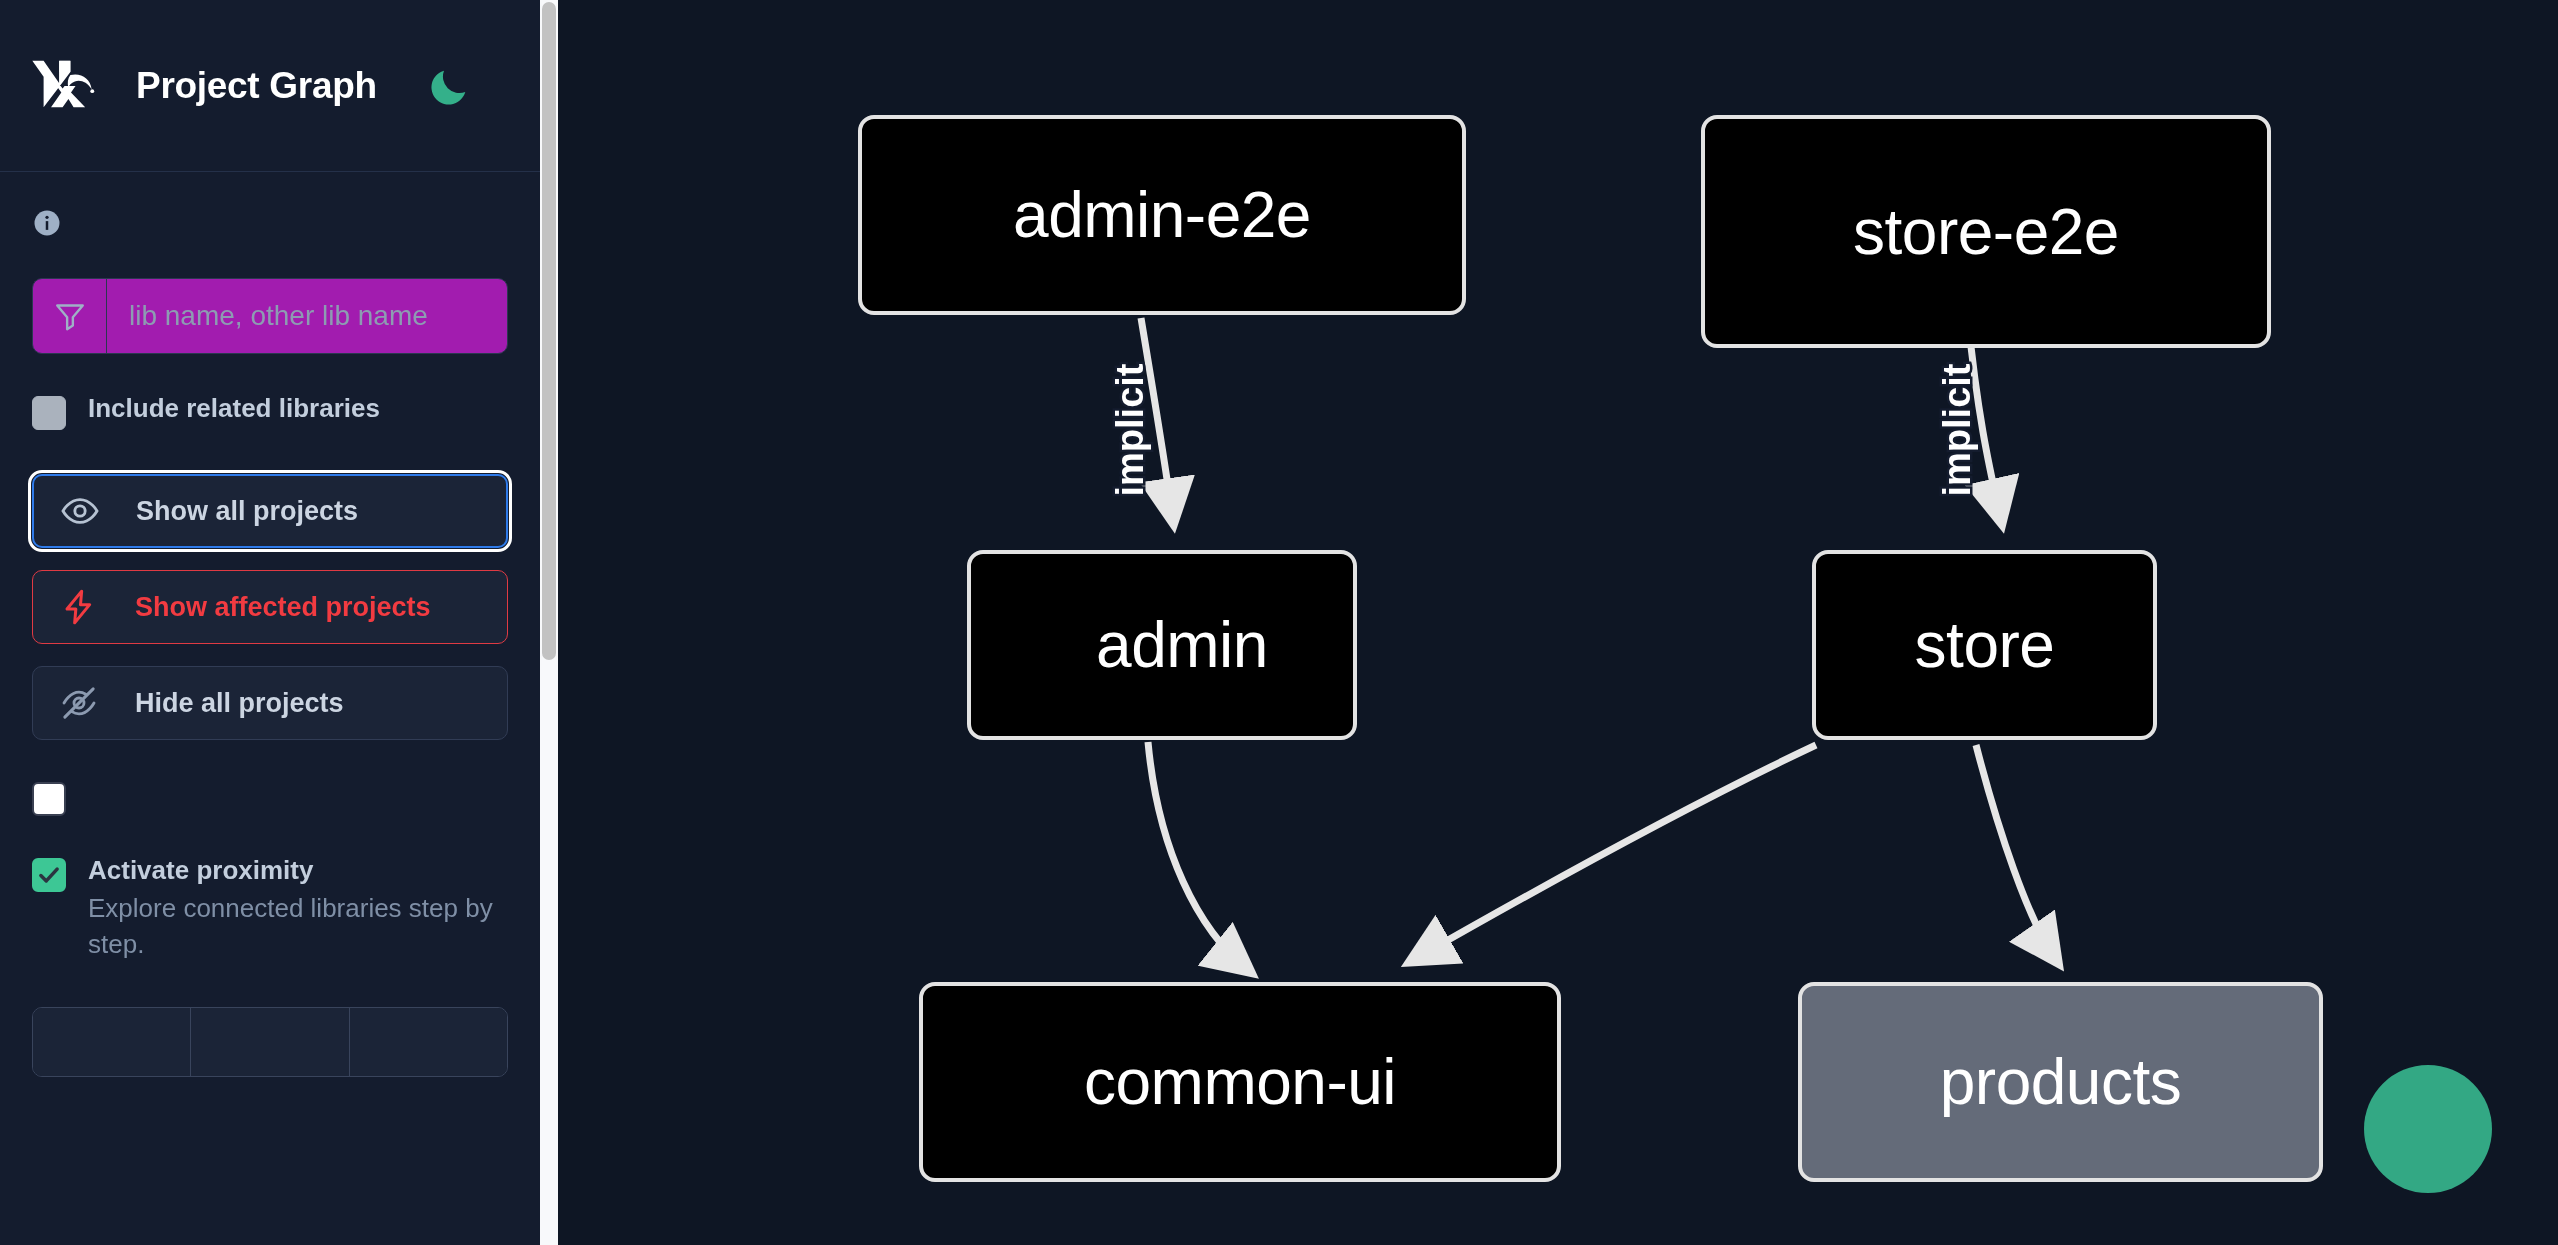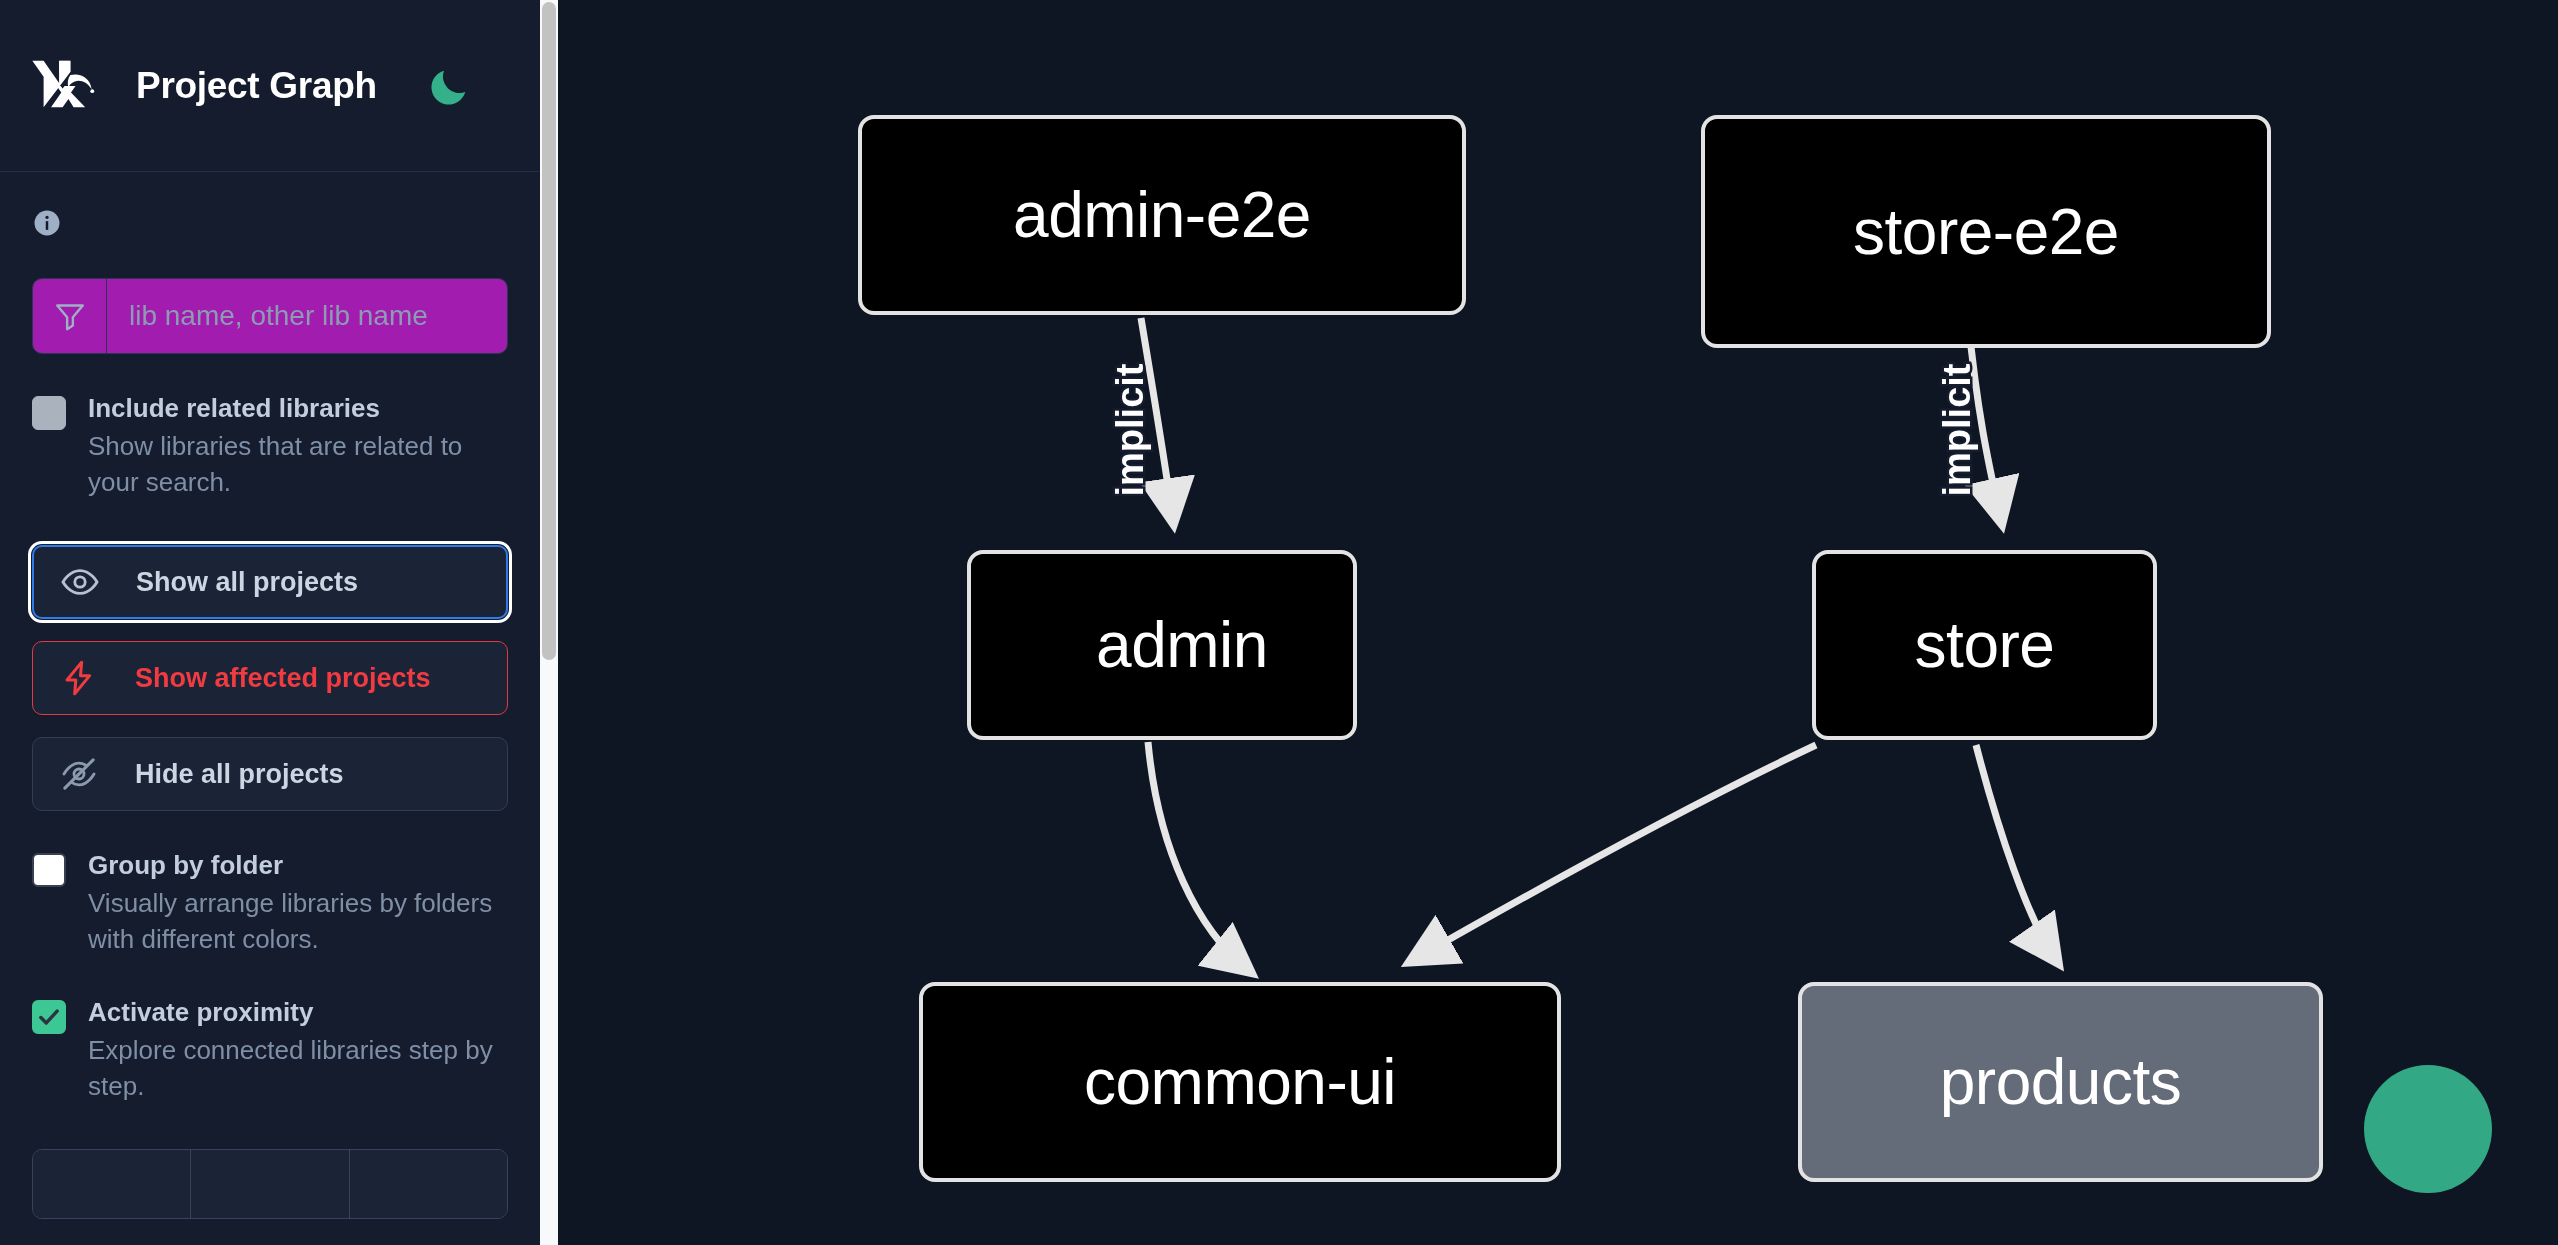--- a/index.html
+++ b/index.html
@@ -108,21 +108,20 @@
               <path d="M3.5 5h17l-6.6 7.8v5.6l-3.8 2.4v-8L3.5 5z" fill="none" stroke="#9fb0c6" stroke-width="1.6" stroke-linejoin="round"></path>
             </svg>
           </div>
           <input class="search-input" type="text" placeholder="lib name, other lib name" style="">
         </div>
 
         <div class="chk-row">
           <div class="chk disabled"></div>
           <div class="chk-texts">
             <div class="chk-label">Include related libraries</div>
-            <div class="chk-desc">Show libraries that are related to your search.</div>
           </div>
         </div>
 
         <div class="btn-stack">
 
           <div class="gbtn focus">
             <svg width="40" height="40" viewBox="0 0 24 24" aria-hidden="true">
               <path d="M1.8 12S5.5 5.2 12 5.2 22.2 12 22.2 12 18.5 18.8 12 18.8 1.8 12 1.8 12z" fill="none" stroke="#b6c2d2" stroke-width="1.7"></path>
               <circle cx="12" cy="12" r="3.1" fill="none" stroke="#b6c2d2" stroke-width="1.7"></circle>
             </svg>
@@ -141,24 +140,20 @@
               <path d="M3 12s3.6-6.5 9-6.5c1.5 0 2.9.5 4.1 1.2M21 12s-3.6 6.5-9 6.5c-1.6 0-3-.5-4.3-1.3" fill="none" stroke="#8c9ab0" stroke-width="1.7" stroke-linecap="round"></path>
               <circle cx="12" cy="12" r="3" fill="none" stroke="#8c9ab0" stroke-width="1.7"></circle>
               <line x1="3.5" y1="20.5" x2="20.5" y2="3.5" stroke="#8c9ab0" stroke-width="1.8" stroke-linecap="round"></line>
             </svg>
             <span class="lbl">Hide all projects</span>
           </div>
         </div>
 
         <div class="chk-row">
           <div class="chk empty"></div>
-          <div class="chk-texts">
-            <div class="chk-label">Group by folder</div>
-            <div class="chk-desc">Visually arrange libraries by folders with different colors.</div>
-          </div>
         </div>
 
         <div class="chk-row">
           <div class="chk checked">
             <svg width="26" height="26" viewBox="0 0 24 24" aria-hidden="true">
               <path d="M4.5 12.5 9.5 17.5 19.5 6.5" fill="none" stroke="#2b3440" stroke-width="3.2" stroke-linecap="round" stroke-linejoin="round"></path>
             </svg>
           </div>
           <div class="chk-texts">
             <div class="chk-label">Activate proximity</div>

